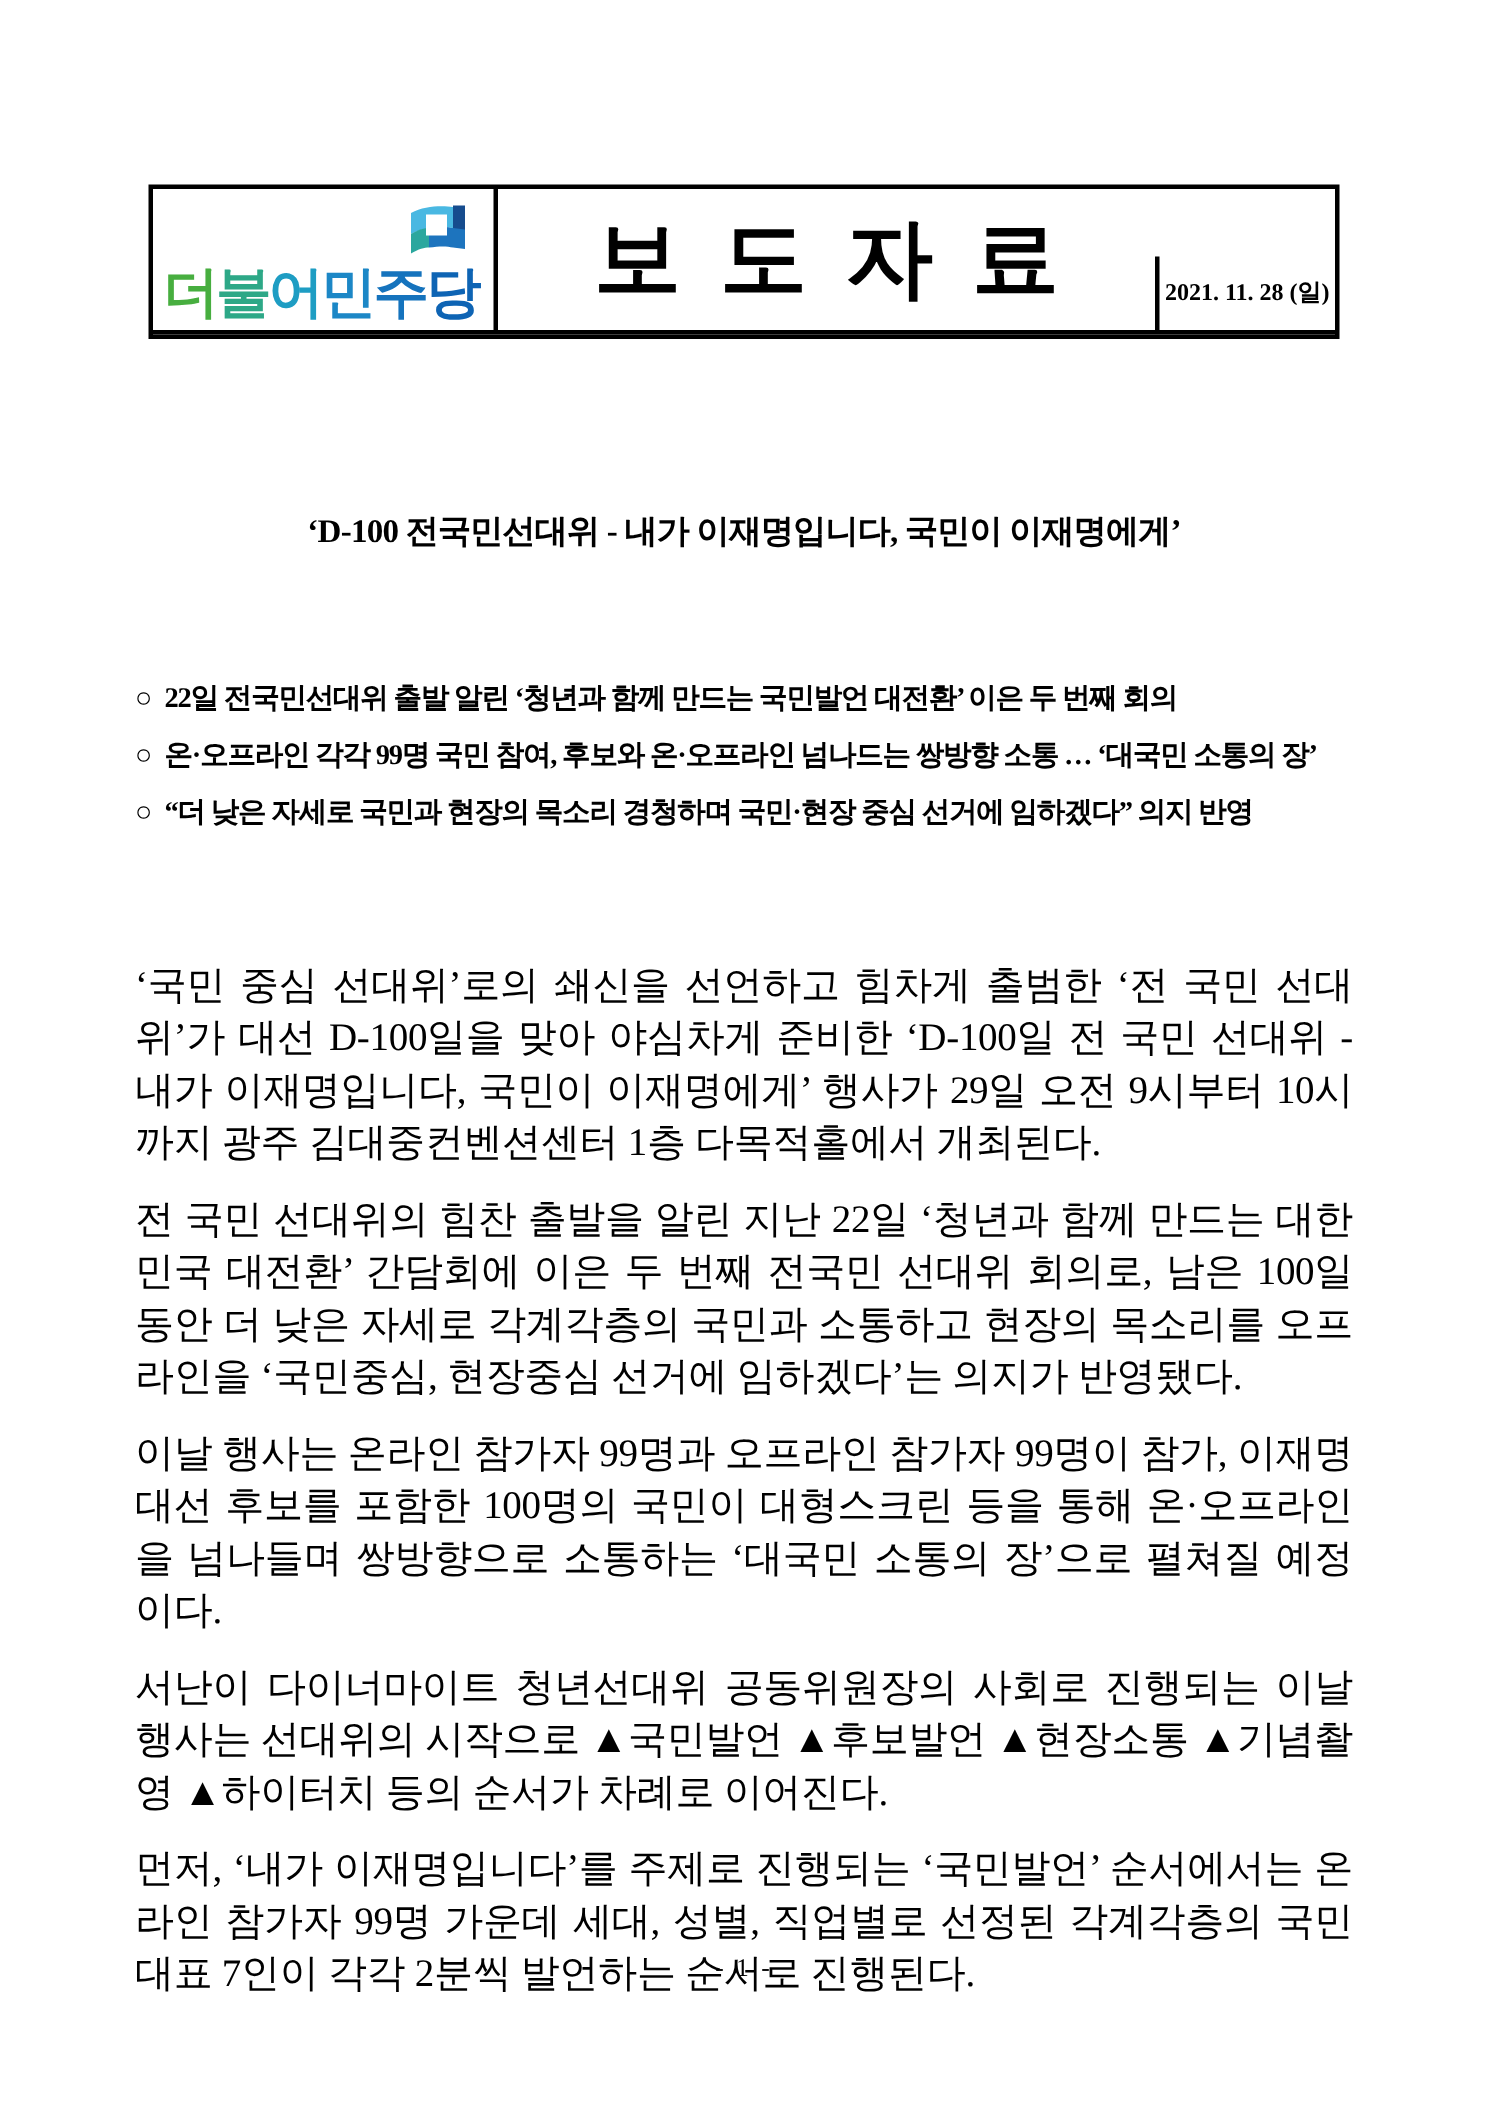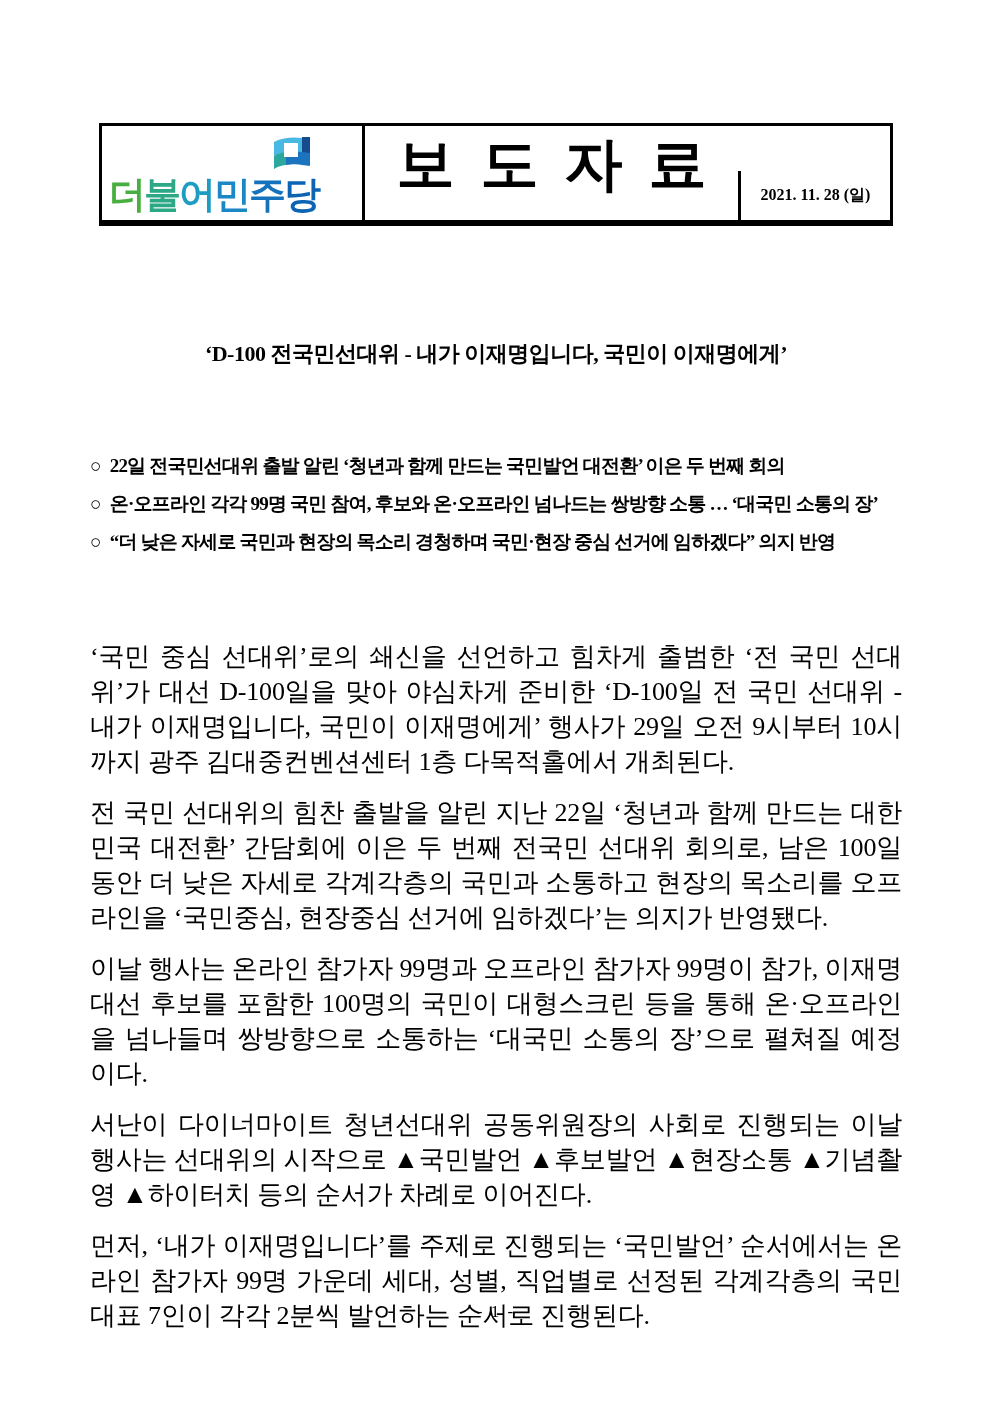--- a/index.html
+++ b/index.html
@@ -22,54 +22,54 @@
     border: 3px solid #000;
     background: #fff;
   }
   .header-row-top {
     display: flex;
     height: 97px;
     border-bottom: 3px solid #000;
   }
   .cell-logo {
     position: relative;
-    width: 263px;
+    width: 230px;
     border-right: 3px solid #000;
     overflow: hidden;
   }
   .logo-text {
     position: absolute;
     left: 7px; top: 44px;
     font-family: "Liberation Sans", "DejaVu Sans", sans-serif;
     font-size: 37px;
     font-weight: 800;
     letter-spacing: -2px;
     white-space: nowrap;
   }
   .logo-flag {
     position: absolute;
     left: 169px; top: 8px;
     width: 42px; height: 46px;
   }
   .cell-doctype {
     flex: 1;
     display: flex;
-    align-items: flex-start;
+    align-items: center;
     justify-content: center;
   }
   .doctype-text {
     font-family: "Liberation Sans", "DejaVu Sans", sans-serif;
     font-size: 58px;
     font-weight: 800;
     letter-spacing: 26px;
     margin-right: -26px;
     white-space: nowrap;
   }
   .cell-date {
-    width: 152px;
+    width: 120px;
     border-left: 3px solid #000;
     display: flex;
     align-items: center;
     justify-content: center;
     margin-top: 45px;
   }
   .date-text {
     font-size: 16px;
     font-weight: bold;
     white-space: nowrap;

